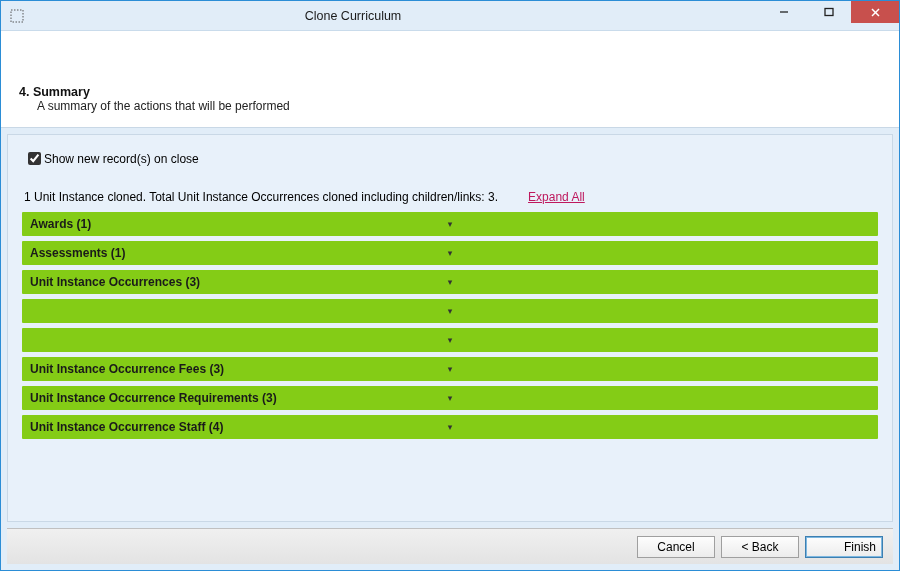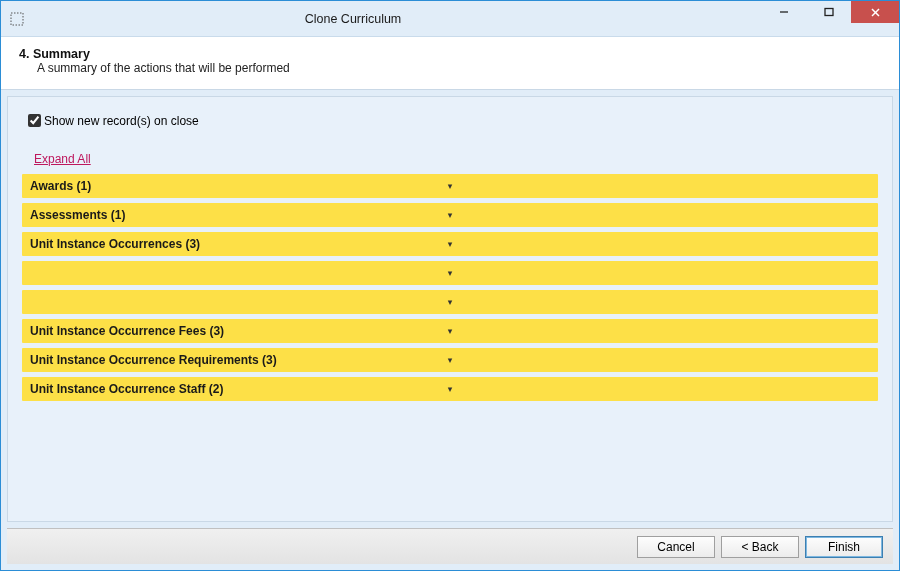--- a/index.html
+++ b/index.html
@@ -15,21 +15,21 @@
   .window {
     width: 900px;
     height: 571px;
     border: 1px solid #2b8dd6;
     display: flex;
     flex-direction: column;
     background: #e1edf8;
   }
   
   .titlebar {
-    height: 36px;
+    height: 30px;
     background: #e1edf8;
     display: flex;
     align-items: center;
     border-bottom: 1px solid #c9dbeb;
     justify-content: center;
   }
   .titlebar .app-icon {
     width: 16px;
     height: 16px;
     margin-left: 8px;
@@ -65,20 +65,21 @@
   
   .step-header {
     background: #ffffff;
     padding: 10px 18px 14px 18px;
     border-bottom: 1px solid #c9d8e6;
   }
   .step-title {
     font-weight: bold;
     color: #111;
     font-size: 12.5px;
+    margin-top: 44px;
   }
   .step-desc {
     color: #222;
     margin-left: 18px;
     margin-top: 0;
     font-size: 12px;
   }
   
   .body {
     flex: 1;
@@ -110,21 +111,21 @@
     cursor: pointer;
     margin-left: 10px;
   }
   .accordion {
     display: flex;
     flex-direction: column;
     gap: 5px;
     margin: 4px 6px 0 6px;
   }
   .acc-item {
-    background: #fde047;
+    background: #84cc16;
     height: 22px;
     display: flex;
     align-items: center;
     padding: 12px 8px;
     position: relative;
     cursor: pointer;
     border-radius: 1px;
   }
   .acc-label {
     font-weight: bold;
@@ -155,20 +156,21 @@
     height: 22px;
     background: linear-gradient(#fdfdfd, #ececec);
     border: 1px solid #9f9f9f;
     font-size: 12px;
     font-family: inherit;
     cursor: pointer;
   }
   .footer button.primary {
     border: 1px solid #3c7fb1;
     box-shadow: 0 0 0 1px #7db7e0 inset;
+    text-align: right;
   }
 </style>
 </head>
 <body>
 
 <div class="window">
 
   <div class="titlebar">
     <span class="app-icon">
       <svg width="14" height="14" viewBox="0 0 14 14">
@@ -201,20 +203,21 @@
     <div class="step-desc">A summary of the actions that will be performed</div>
   </div>
 
   <div class="body">
     <div class="checkbox-row">
       <input type="checkbox" checked="" style="">
       <label>Show new record(s) on close</label>
     </div>
 
     <div class="status-line">
+      <span>1 Unit Instance cloned. Total Unit Instance Occurrences cloned including children/links: 3.</span>
       <span class="expand-link">Expand All</span>
     </div>
 
     <div class="accordion">
       <div class="acc-item">
         <span class="acc-label">Awards (1)</span>
         <span class="acc-chevron">▾</span>
       </div>
       <div class="acc-item">
         <span class="acc-label">Assessments (1)</span>
@@ -232,21 +235,21 @@
       </div>
       <div class="acc-item">
         <span class="acc-label">Unit Instance Occurrence Fees (3)</span>
         <span class="acc-chevron">▾</span>
       </div>
       <div class="acc-item">
         <span class="acc-label">Unit Instance Occurrence Requirements (3)</span>
         <span class="acc-chevron">▾</span>
       </div>
       <div class="acc-item">
-        <span class="acc-label">Unit Instance Occurrence Staff (2)</span>
+        <span class="acc-label">Unit Instance Occurrence Staff (4)</span>
         <span class="acc-chevron">▾</span>
       </div>
     </div>
   </div>
 
   <div class="footer">
     <button>Cancel</button>
     <button>&lt;  Back</button>
     <button class="primary">Finish</button>
   </div>

